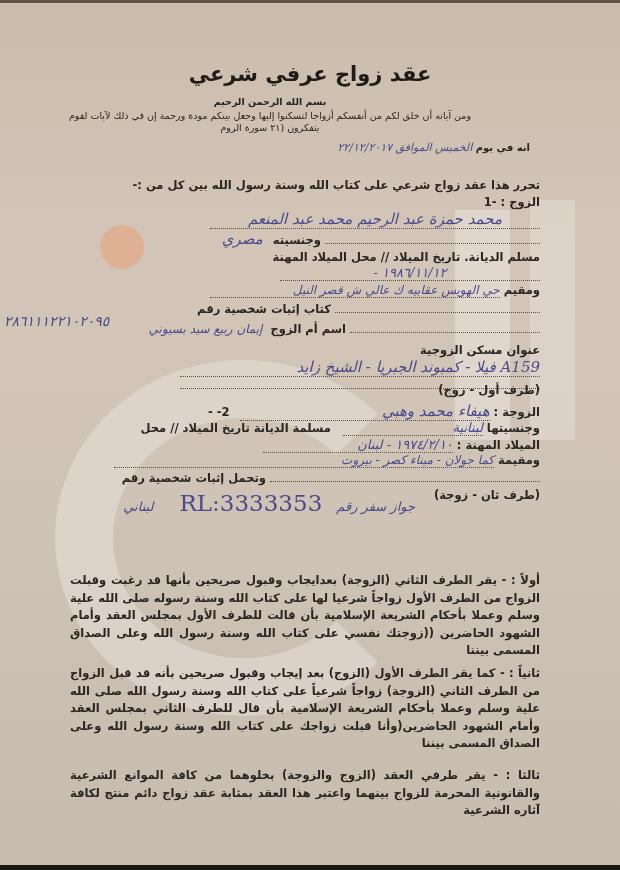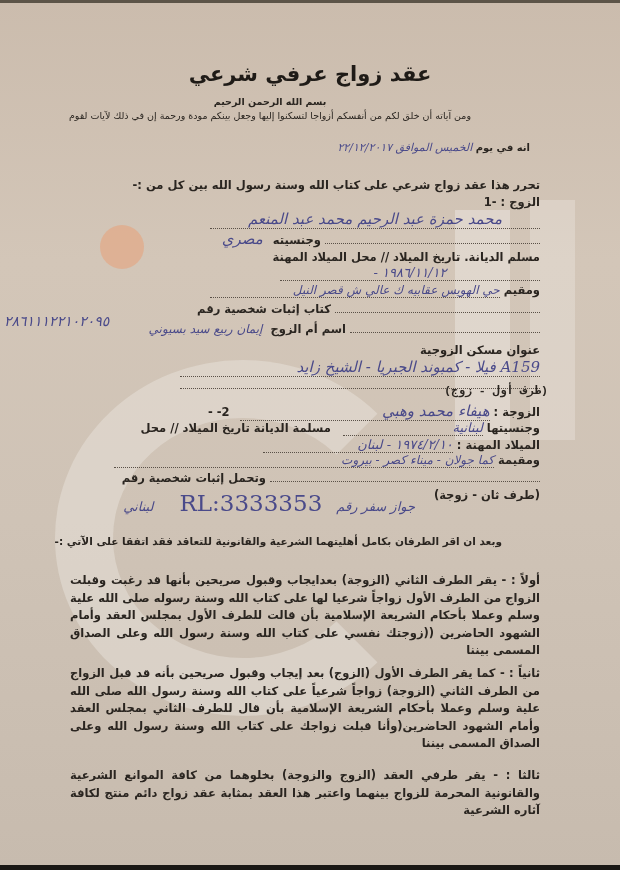--- a/index.html
+++ b/index.html
@@ -32,20 +32,21 @@
 <div class="topedge"></div>
 <div class="watermark wm-c"></div>
 <div class="watermark wm-bar1"></div>
 <div class="watermark wm-bar2"></div>
 <div class="watermark wm-dot"></div>
 
 <div class="doc">
   <div class="line title">عقد زواج عرفي شرعي</div>
   <div class="line center small" style="top:96px;font-weight:bold;">بسم الله الرحمن الرحيم</div>
   <div class="line center small" style="top:110px;">ومن آياته أن خلق لكم من أنفسكم أزواجا لتسكنوا إليها وجعل بينكم مودة ورحمة إن في ذلك لآيات لقوم</div>
+  <div class="line center small" style="top:122px;">يتفكرون (٢١ سورة الروم</div>
 
   <div class="line" style="top:141px;right:90px;font-size:10px;">
     <span>انه في يوم</span>
     <span class="hand" style="font-size:11px;">الخميس الموافق ٢٢/١٢/٢٠١٧</span>
   </div>
 
   <div class="line" style="top:178px;right:80px;">تحرر هذا عقد زواج شرعي على كتاب الله وسنة رسول الله بين كل من :-</div>
   <div class="line" style="top:195px;right:80px;">الزوج : -1</div>
   <div class="line" style="top:210px;right:80px;">
     <span class="dots hand hand-big" style="width:330px;text-align:center;">محمد حمزة عبد الرحيم محمد عبد المنعم</span>
@@ -73,21 +74,21 @@
     <span>اسم أم الزوج</span>
     <span class="hand" style="font-size:12px;margin-right:4px;">إيمان ربيع سيد بسيوني</span>
   </div>
   <div class="line" style="top:343px;right:80px;">عنوان مسكن الزوجية</div>
   <div class="line" style="top:358px;right:80px;">
     <span class="dots hand hand-big" style="width:360px;">A159 فيلا - كمبوند الجبريا - الشيخ زايد</span>
   </div>
   <div class="line" style="top:378px;right:80px;">
     <span class="dots" style="width:360px;"></span>
   </div>
-  <div class="line" style="top:383px;right:72px;font-family:Liberation Mono, monospace;">(طرف أول - زوج)</div>
+  <div class="line" style="top:383px;right:80px;">(طرف أول - زوج)</div>
 
   <div class="line" style="top:402px;right:80px;margin-left:45px;">
     <span>الزوجة :</span>
     <span class="dots hand hand-big" style="width:250px;">هيفاء محمد وهبي</span>
     <span style="margin-right:6px;">2- -</span>
   </div>
   <div class="line" style="top:420px;right:80px;">
     <span>وجنسيتها</span>
     <span class="dots hand" style="width:140px;font-size:13px;">لبنانية</span>
     <span style="margin-right:8px;">مسلمة الديانة تاريخ الميلاد // محل</span>
@@ -104,20 +105,19 @@
     <span class="dots" style="width:270px;"></span>
     <span>وتحمل إثبات شخصية رقم</span>
   </div>
   <div class="line" style="top:488px;right:80px;">(طرف ثان - زوجة)</div>
   <div class="line" style="top:490px;right:205px;">
     <span class="hand" style="font-size:13px;">جواز سفر رقم</span>
     <span class="hand" style="font-size:23px;font-style:normal;margin-right:10px;">RL:3333353</span>
     <span class="hand" style="font-size:13px;margin-right:22px;">لبناني</span>
   </div>
 
-  <div class="line" style="top:535px;right:118px;font-size:10.5px;">وبعد ان اقر الطرفان بكامل أهليتهما الشرعية والقانونية للتعاقد فقد اتفقا على الآتي :-</div>
 
   <div class="para" style="top:572px;">أولاً : - يقر الطرف الثاني (الزوجة) بعدايجاب وقبول صريحين بأنها قد رغبت وقبلت الزواج من الطرف الأول زواجاً شرعيا لها على كتاب الله وسنة رسوله صلى الله علية وسلم وعملا بأحكام الشريعة الإسلامية بأن قالت للطرف الأول بمجلس العقد وأمام الشهود الحاضرين ((زوجتك نفسي على كتاب الله وسنة رسول الله وعلى الصداق المسمى بيننا</div>
   <div class="para" style="top:665px;">ثانياً : - كما يقر الطرف الأول (الزوج) بعد إيجاب وقبول صريحين بأنه قد قبل الزواج من الطرف الثاني (الزوجة) زواجاً شرعياً على كتاب الله وسنة رسول الله صلى الله علية وسلم وعملا بأحكام الشريعة الإسلامية بأن قال للطرف الثاني بمجلس العقد وأمام الشهود الحاضرين(وأنا قبلت زواجك على كتاب الله وسنة رسول الله وعلى الصداق المسمى بيننا</div>
   <div class="para" style="top:767px;">ثالثا : - يقر طرفي العقد (الزوج والزوجة) بخلوهما من كافة الموانع الشرعية والقانونية المحرمة للزواج بينهما واعتبر هذا العقد بمثابة عقد زواج دائم منتج لكافة آثاره الشرعية</div>
 </div>
 
 <div class="bottomedge"></div>
 
 </body></html>

